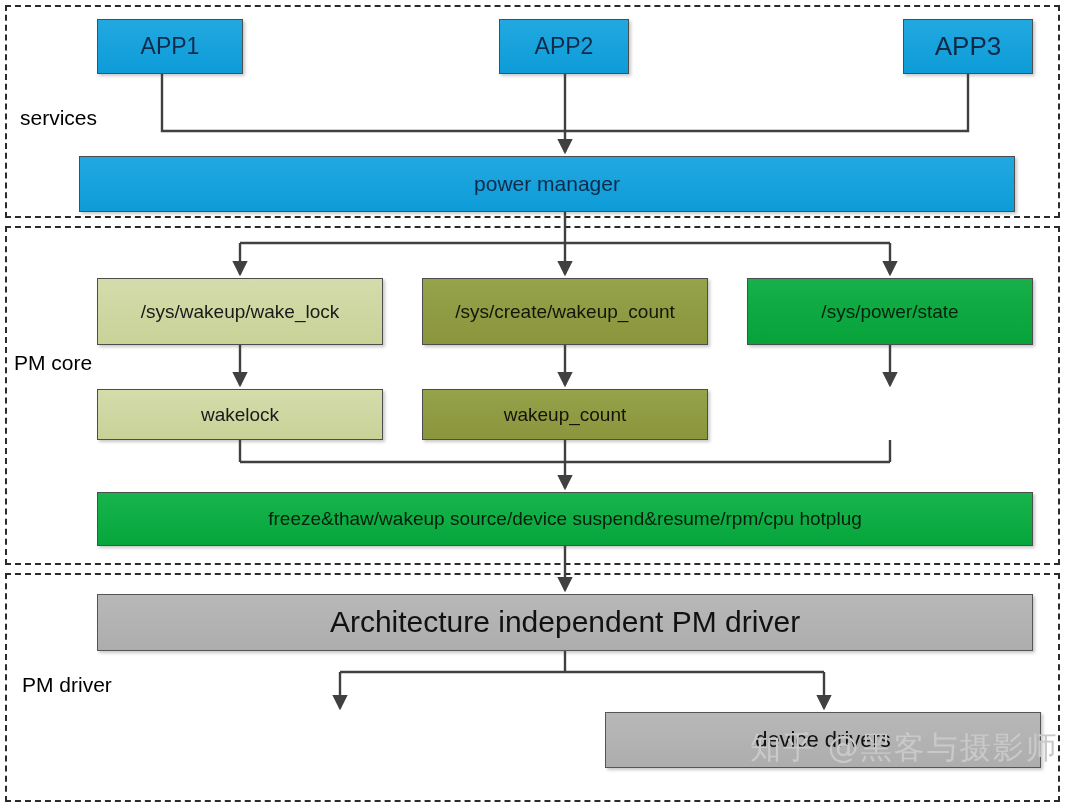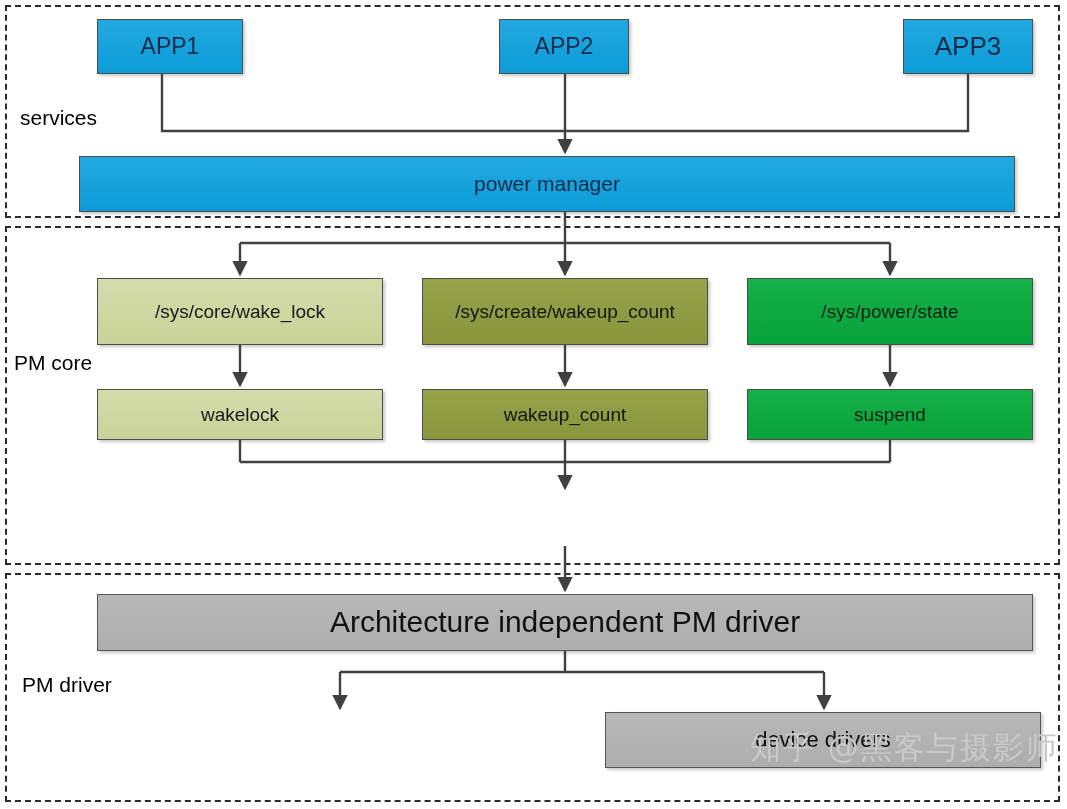--- a/index.html
+++ b/index.html
@@ -101,39 +101,39 @@
   <div class="node blue" style="left:903px; top:19px; width:130px; height:55px; font-size:26px;">
     <span class="node-label">APP3</span>
   </div>
 
   <div class="node blue" style="left:79px; top:156px; width:936px; height:56px; font-size:21px;">
     <span class="node-label">power manager</span>
   </div>
 
 
   <div class="node pale" style="left:97px; top:278px; width:286px; height:67px; font-size:19px;">
-    <span class="node-label">/sys/core/wake_lock</span>
+    <span class="node-label">/sys/wakeup/wake_lock</span>
   </div>
   <div class="node olive" style="left:422px; top:278px; width:286px; height:67px; font-size:19px;">
     <span class="node-label">/sys/create/wakeup_count</span>
   </div>
   <div class="node green" style="left:747px; top:278px; width:286px; height:67px; font-size:19px;">
     <span class="node-label">/sys/power/state</span>
   </div>
 
   <div class="node pale" style="left:97px; top:389px; width:286px; height:51px; font-size:19px;">
     <span class="node-label">wakelock</span>
   </div>
   <div class="node olive" style="left:422px; top:389px; width:286px; height:51px; font-size:19px;">
     <span class="node-label">wakeup_count</span>
   </div>
-  <div class="node green" style="left:747px; top:389px; width:286px; height:51px; font-size:19px;">
-    <span class="node-label">suspend</span>
+
+  <div class="node deepgreen" style="left:97px; top:492px; width:936px; height:54px; font-size:19px;">
+    <span class="node-label">freeze&amp;thaw/wakeup source/device suspend&amp;resume/rpm/cpu hotplug</span>
   </div>
-
 
   <div class="node grey" style="left:97px; top:594px; width:936px; height:57px; font-size:30px;">
     <span class="node-label">Architecture independent PM driver</span>
   </div>
   <div class="node grey" style="left:605px; top:712px; width:436px; height:56px; font-size:22px;">
     <span class="node-label">device drivers</span>
   </div>
 
   <svg id="wires" viewBox="0 0 1067 809" xmlns="http://www.w3.org/2000/svg">
     <defs>

